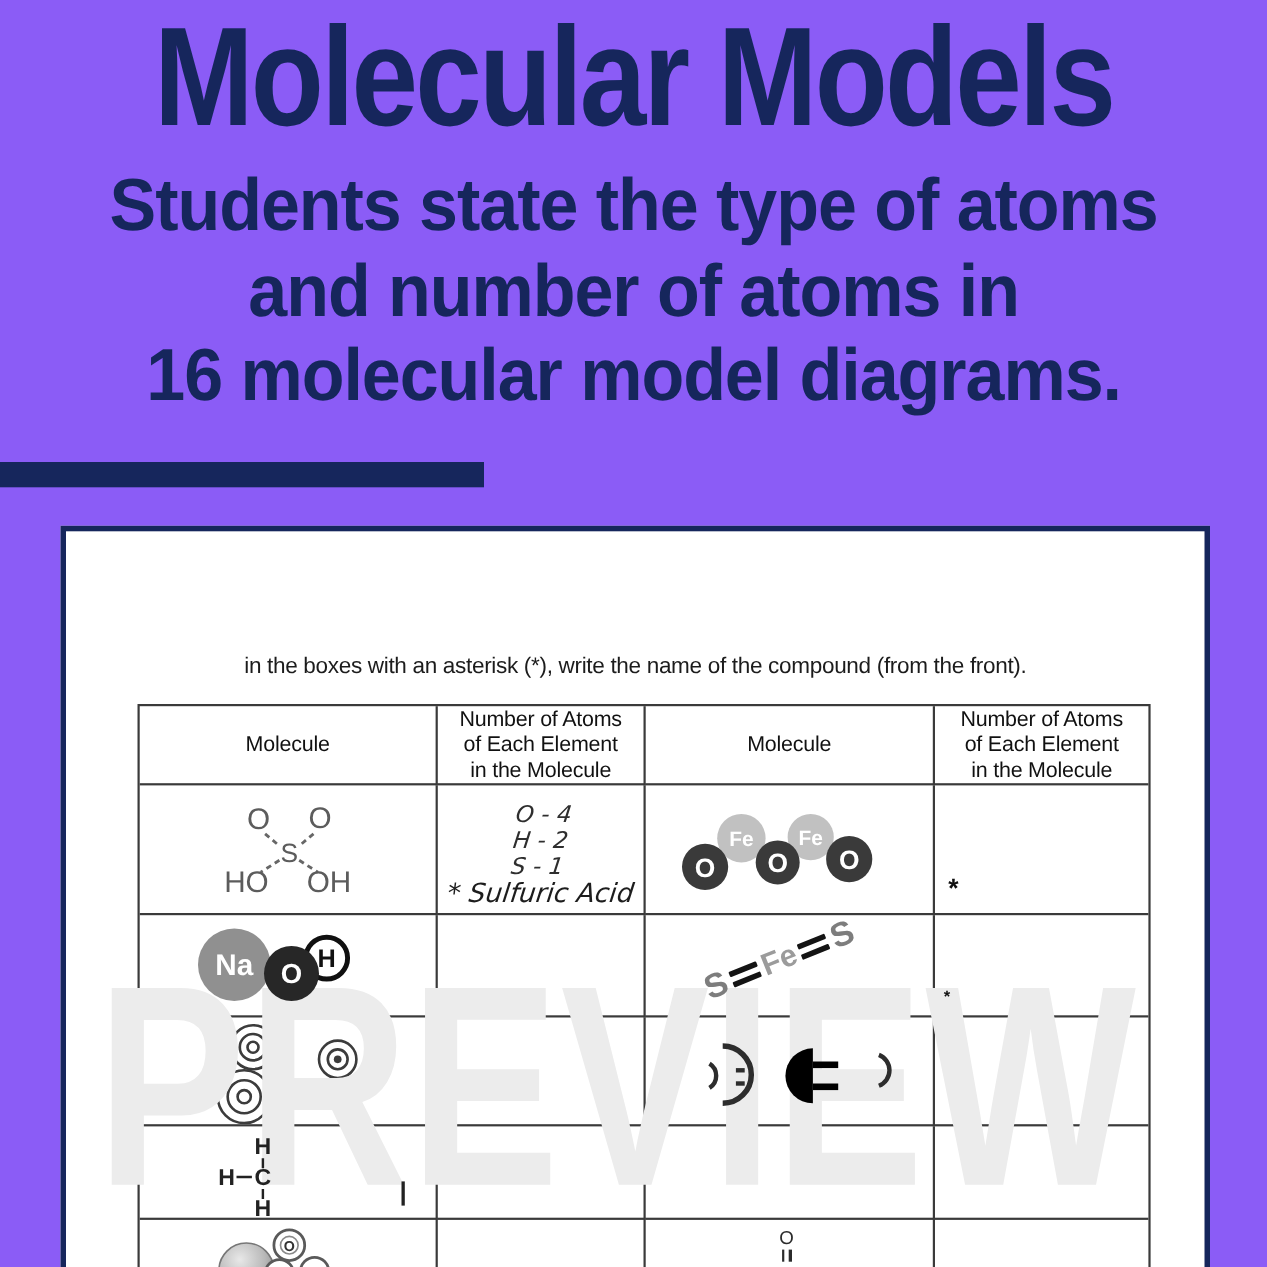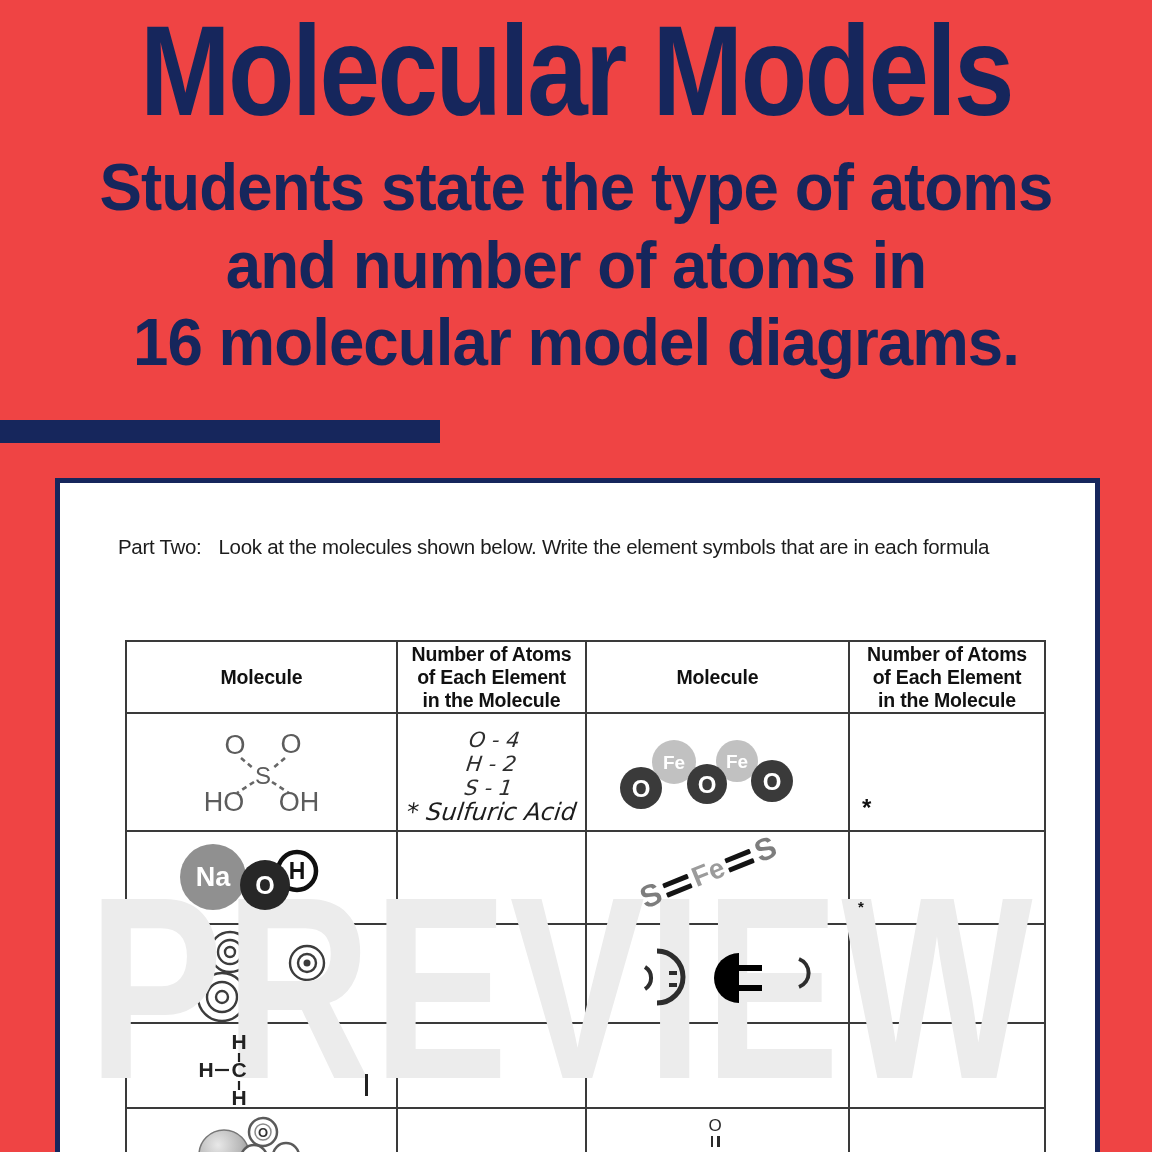--- a/index.html
+++ b/index.html
@@ -1,16 +1,16 @@
 <!DOCTYPE html>
 <html><head>
 <meta charset="utf-8">
 <style>
   html,body{margin:0;padding:0;background:#fff;}
-  .canvas{position:relative;width:1152px;height:1152px;overflow:hidden;background:#ef4444;
+  .canvas{position:relative;width:1152px;height:1152px;overflow:hidden;background:#8b5cf6;
           font-family:"Liberation Sans",sans-serif;}
 
   
   .title{position:absolute;left:0;top:6px;width:1152px;text-align:center;
          font-size:128px;font-weight:800;color:#16265c;line-height:1.02;
          letter-spacing:-3px;transform:scaleX(.85);transform-origin:center top;white-space:nowrap;}
   .subtitle{position:absolute;left:0;top:148px;width:1152px;text-align:center;
             font-size:67px;font-weight:800;color:#16265c;line-height:1.16;
             letter-spacing:-1px;transform:scaleX(.95);transform-origin:center top;}
   .navy-bar{position:absolute;left:0;top:420px;width:440px;height:23px;background:#16265c;}
@@ -24,21 +24,21 @@
 
   
   .tbl{position:absolute;left:65px;top:157px;display:grid;
        grid-template-columns:271px 189px 263px 194px;
        grid-template-rows:72px 118px 93px 99px 85px 80px;
        border:2px solid #3a3a3a;}
   .cell{position:relative;border-right:2px solid #3a3a3a;border-bottom:2px solid #3a3a3a;}
   .cell.lc{border-right:none;}
   .cell.lr{border-bottom:none;}
   .th{display:flex;flex-direction:column;align-items:center;justify-content:center;
-      font-size:19.5px;font-weight:700;color:#111;line-height:23px;letter-spacing:-.2px;}
+      font-size:19.5px;font-weight:400;color:#111;line-height:23px;letter-spacing:-.2px;}
 
   .molsvg{position:absolute;left:0;top:0;}
   .z6{z-index:6;}
 
   
   .answers{position:absolute;left:0;top:14px;width:100%;text-align:center;z-index:6;
            font-family:"DejaVu Sans",sans-serif;font-style:italic;color:#2e2e2e;
            font-size:21px;line-height:24px;transform:skewX(-7deg);}
   .compound{position:absolute;left:0;top:84px;width:100%;text-align:center;z-index:6;
             font-family:"DejaVu Sans",sans-serif;font-style:italic;color:#1d1d1d;
@@ -76,23 +76,21 @@
   <div class="title">Molecular Models</div>
   <div class="subtitle">
     <div>Students state the type of atoms</div>
     <div>and number of atoms in</div>
     <div>16 molecular model diagrams.</div>
   </div>
   <div class="navy-bar"></div>
 
   <div class="page">
 
-    <div class="instr i1">
-      <span class="lbl">Part Two:</span><span>Look at the molecules shown below.  Write the element symbols that are in each formula</span>
-    </div>
+    <div class="instr i3">in the boxes with an asterisk (*), write the name of the compound (from the front).</div>
 
     <div class="tbl">
 
       <div class="cell th">
         <div>Molecule</div>
       </div>
       <div class="cell th">
         <div>Number of Atoms</div>
         <div>of Each Element</div>
         <div>in the Molecule</div>

